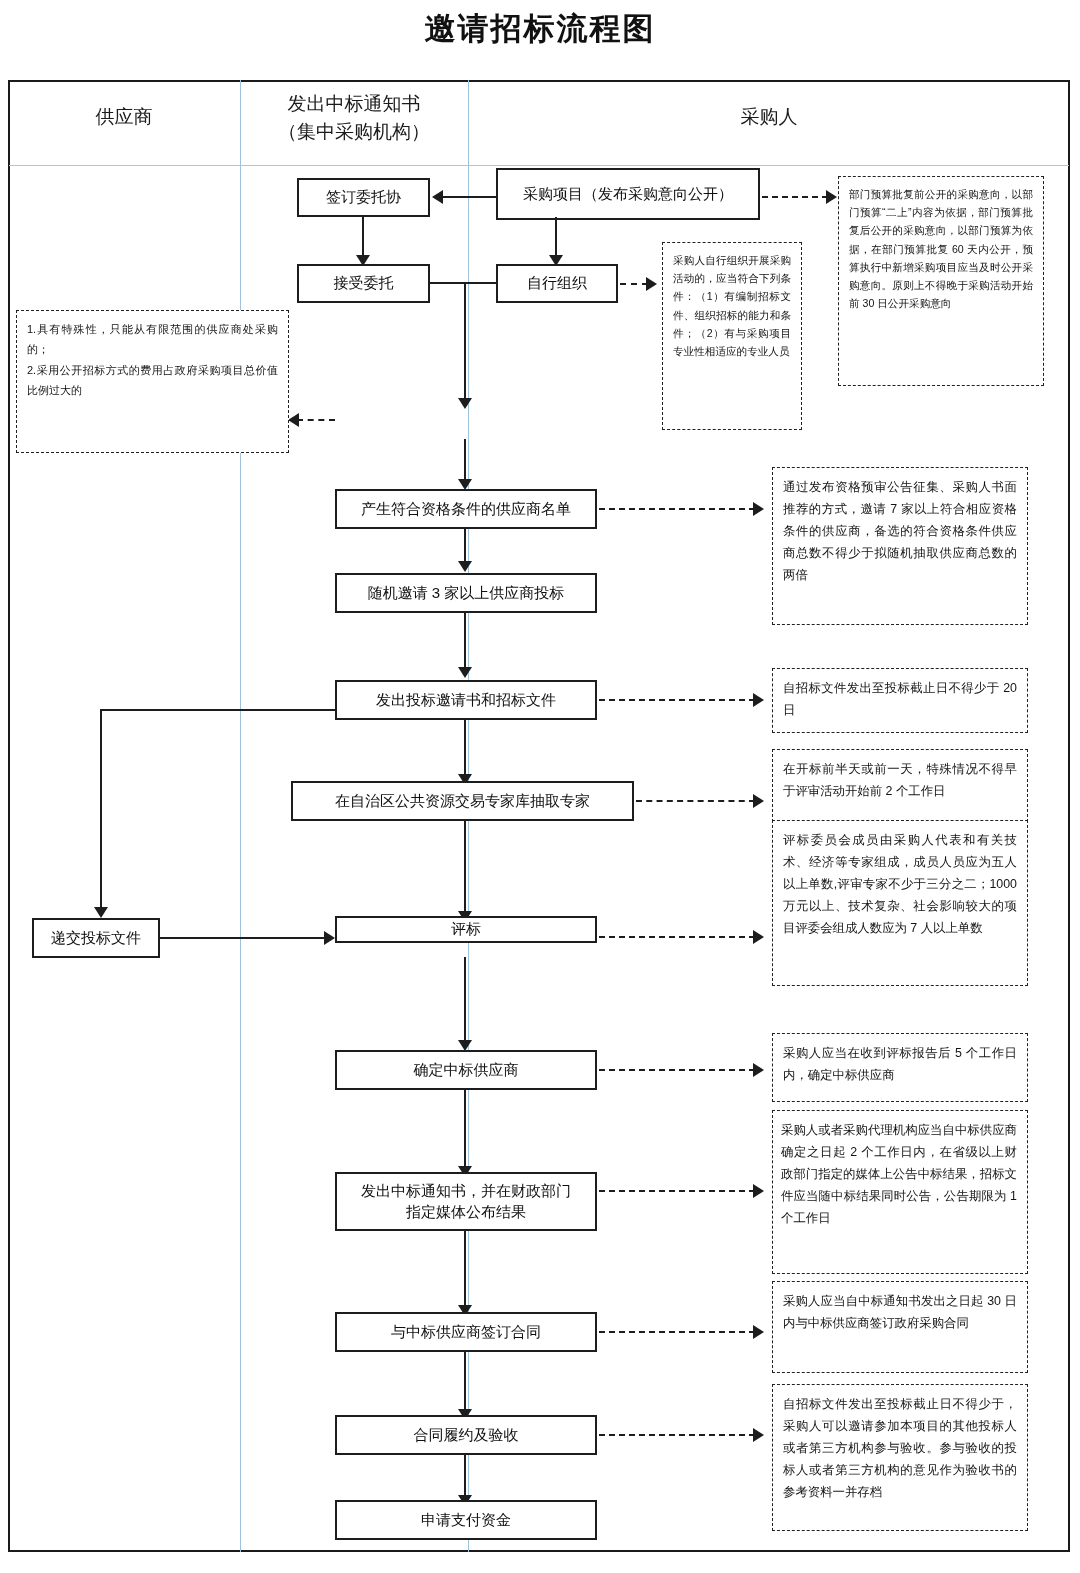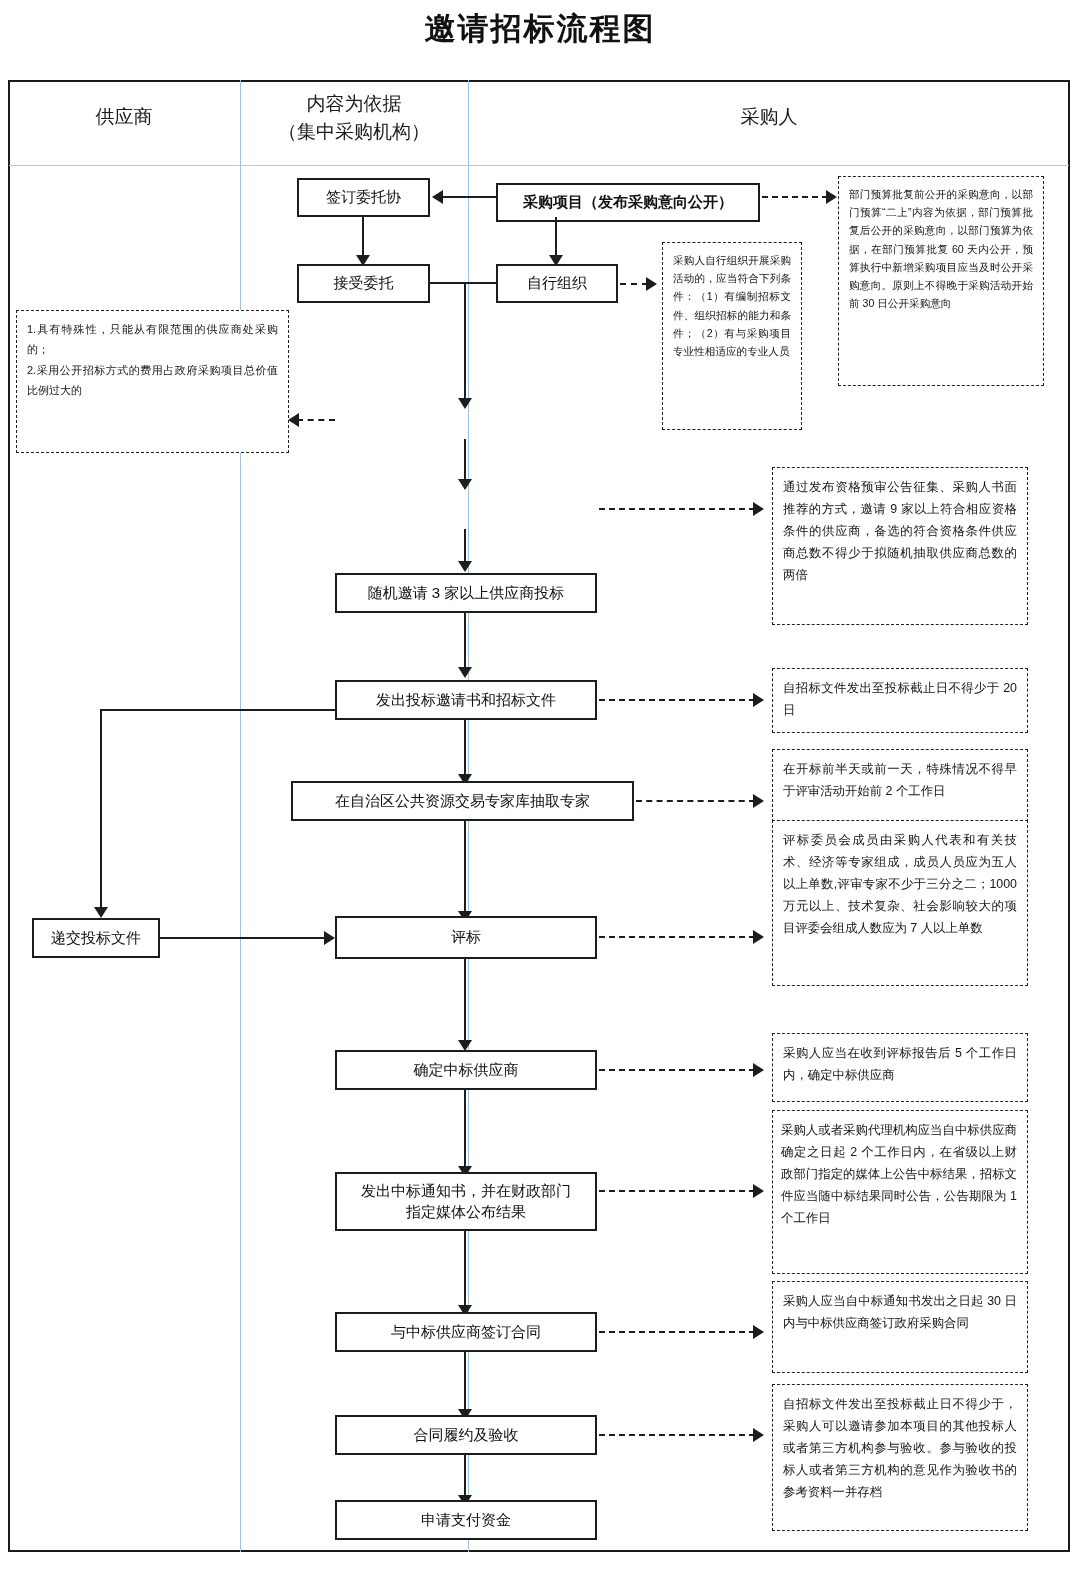--- a/index.html
+++ b/index.html
@@ -65,28 +65,28 @@
 
   <div class="frame"></div>
   <div class="col-div" style="left:240px;height:1472px;"></div>
   <div class="col-div" style="left:468px;height:1472px;"></div>
   <div class="hdr-rule"></div>
 
   <div class="col-head" style="left:10px;top:103px;width:228px;">
     <div>供应商</div>
   </div>
   <div class="col-head" style="left:241px;top:90px;width:226px;">
-    <div>内容为依据</div>
+    <div>发出中标通知书</div>
     <div>（集中采购机构）</div>
   </div>
   <div class="col-head" style="left:469px;top:103px;width:600px;">
     <div>采购人</div>
   </div>
 
-  <div class="box" style="left:496px;top:183px;width:264px;height:39px;font-weight:bold;">
+  <div class="box" style="left:496px;top:168px;width:264px;height:52px;">
     <span>采购项目（发布采购意向公开）</span>
   </div>
   <div class="box" style="left:297px;top:178px;width:133px;height:39px;">
     <span>签订委托协</span>
   </div>
 
   <div class="ln hln" style="left:443px;top:196px;width:53px;"></div>
   <div class="arw left" style="left:432px;top:190px;"></div>
 
   <div class="ln vln" style="left:555px;top:217px;height:40px;"></div>
@@ -125,26 +125,29 @@
   <div class="arw left" style="left:288px;top:413px;"></div>
 
   <div class="note num" style="left:16px;top:310px;width:273px;height:143px;">
     <div>1.具有特殊性，只能从有限范围的供应商处采购的；</div>
     <div>2.采用公开招标方式的费用占政府采购项目总价值比例过大的</div>
   </div>
 
   <div class="ln vln" style="left:464px;top:439px;height:42px;"></div>
   <div class="arw down" style="left:458px;top:479px;"></div>
 
+  <div class="box" style="left:335px;top:489px;width:262px;height:40px;">
+    <span>产生符合资格条件的供应商名单</span>
+  </div>
 
   <div class="dln-h" style="left:599px;top:508px;width:156px;"></div>
   <div class="arw right" style="left:753px;top:502px;"></div>
 
   <div class="note" style="left:772px;top:467px;width:256px;height:158px;">
-    <span>通过发布资格预审公告征集、采购人书面推荐的方式，邀请 9 家以上符合相应资格条件的供应商，备选的符合资格条件供应商总数不得少于拟随机抽取供应商总数的两倍</span>
+    <span>通过发布资格预审公告征集、采购人书面推荐的方式，邀请 7 家以上符合相应资格条件的供应商，备选的符合资格条件供应商总数不得少于拟随机抽取供应商总数的两倍</span>
   </div>
 
   <div class="ln vln" style="left:464px;top:529px;height:34px;"></div>
   <div class="arw down" style="left:458px;top:561px;"></div>
 
   <div class="box" style="left:335px;top:573px;width:262px;height:40px;">
     <span>随机邀请 3 家以上供应商投标</span>
   </div>
 
   <div class="ln vln" style="left:464px;top:613px;height:56px;"></div>
@@ -182,21 +185,21 @@
   <div class="ln vln" style="left:464px;top:821px;height:92px;"></div>
   <div class="arw down" style="left:458px;top:911px;"></div>
 
   <div class="box" style="left:32px;top:918px;width:128px;height:40px;">
     <span>递交投标文件</span>
   </div>
 
   <div class="ln hln" style="left:160px;top:937px;width:166px;"></div>
   <div class="arw right" style="left:324px;top:931px;"></div>
 
-  <div class="box" style="left:335px;top:916px;width:262px;height:43px;">
+  <div class="box" style="left:335px;top:916px;width:262px;height:27px;">
     <span>评标</span>
   </div>
 
   <div class="dln-h" style="left:599px;top:936px;width:156px;"></div>
   <div class="arw right" style="left:753px;top:930px;"></div>
 
   <div class="note" style="left:772px;top:820px;width:256px;height:166px;">
     <span>评标委员会成员由采购人代表和有关技术、经济等专家组成，成员人员应为五人以上单数,评审专家不少于三分之二；1000 万元以上、技术复杂、社会影响较大的项目评委会组成人数应为 7 人以上单数</span>
   </div>
 

